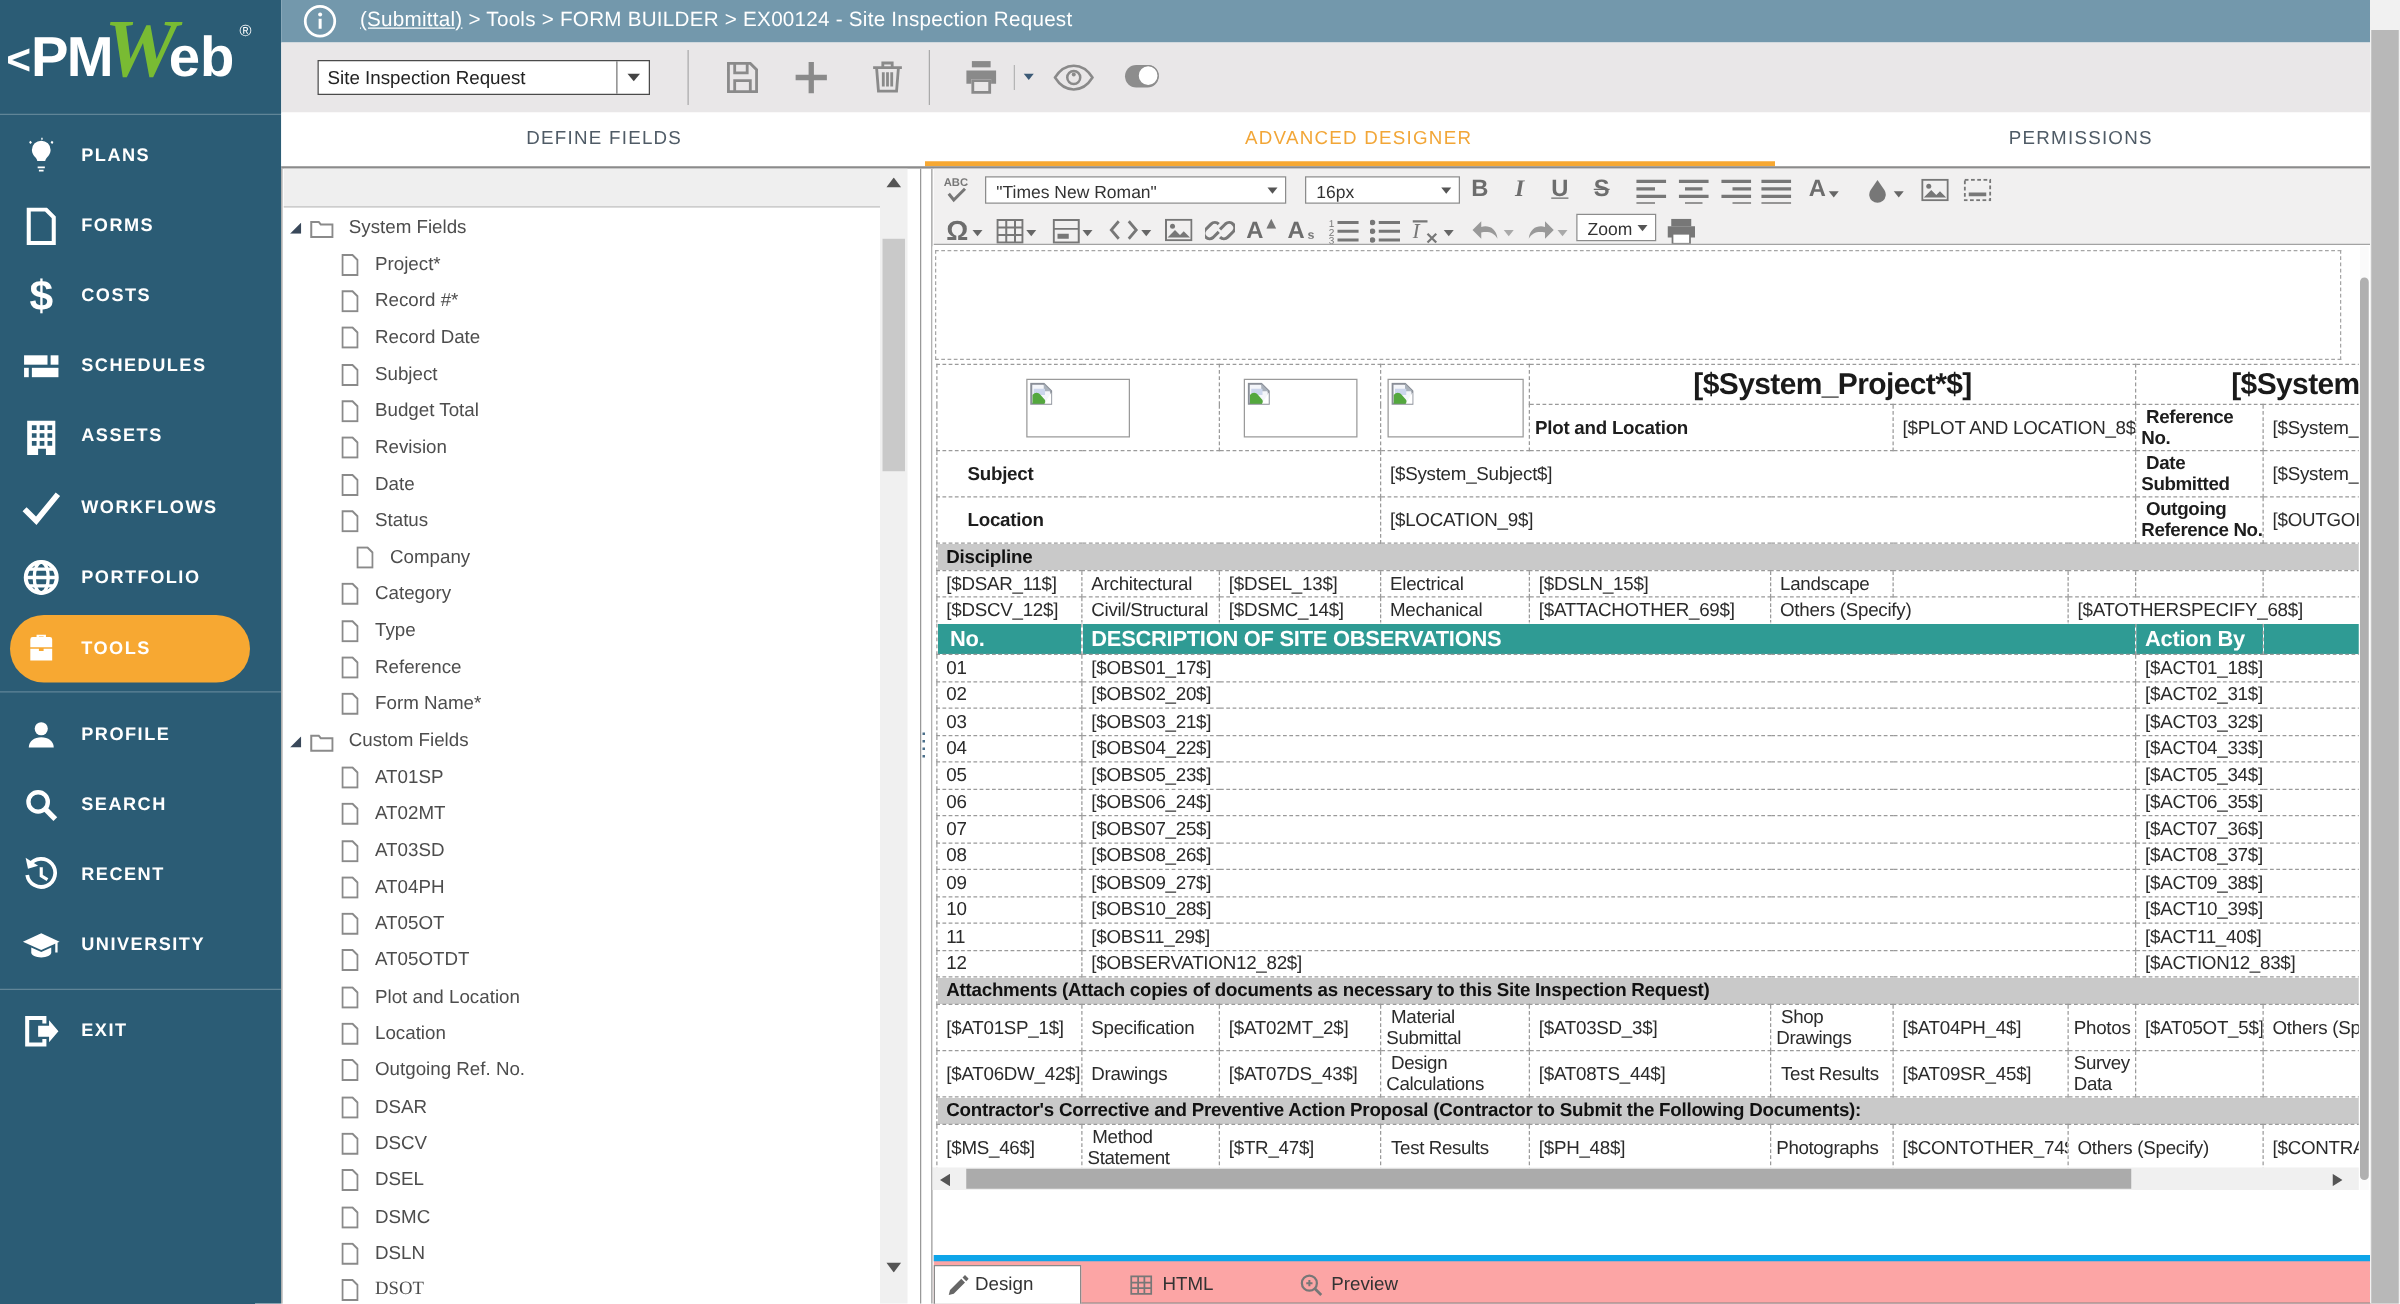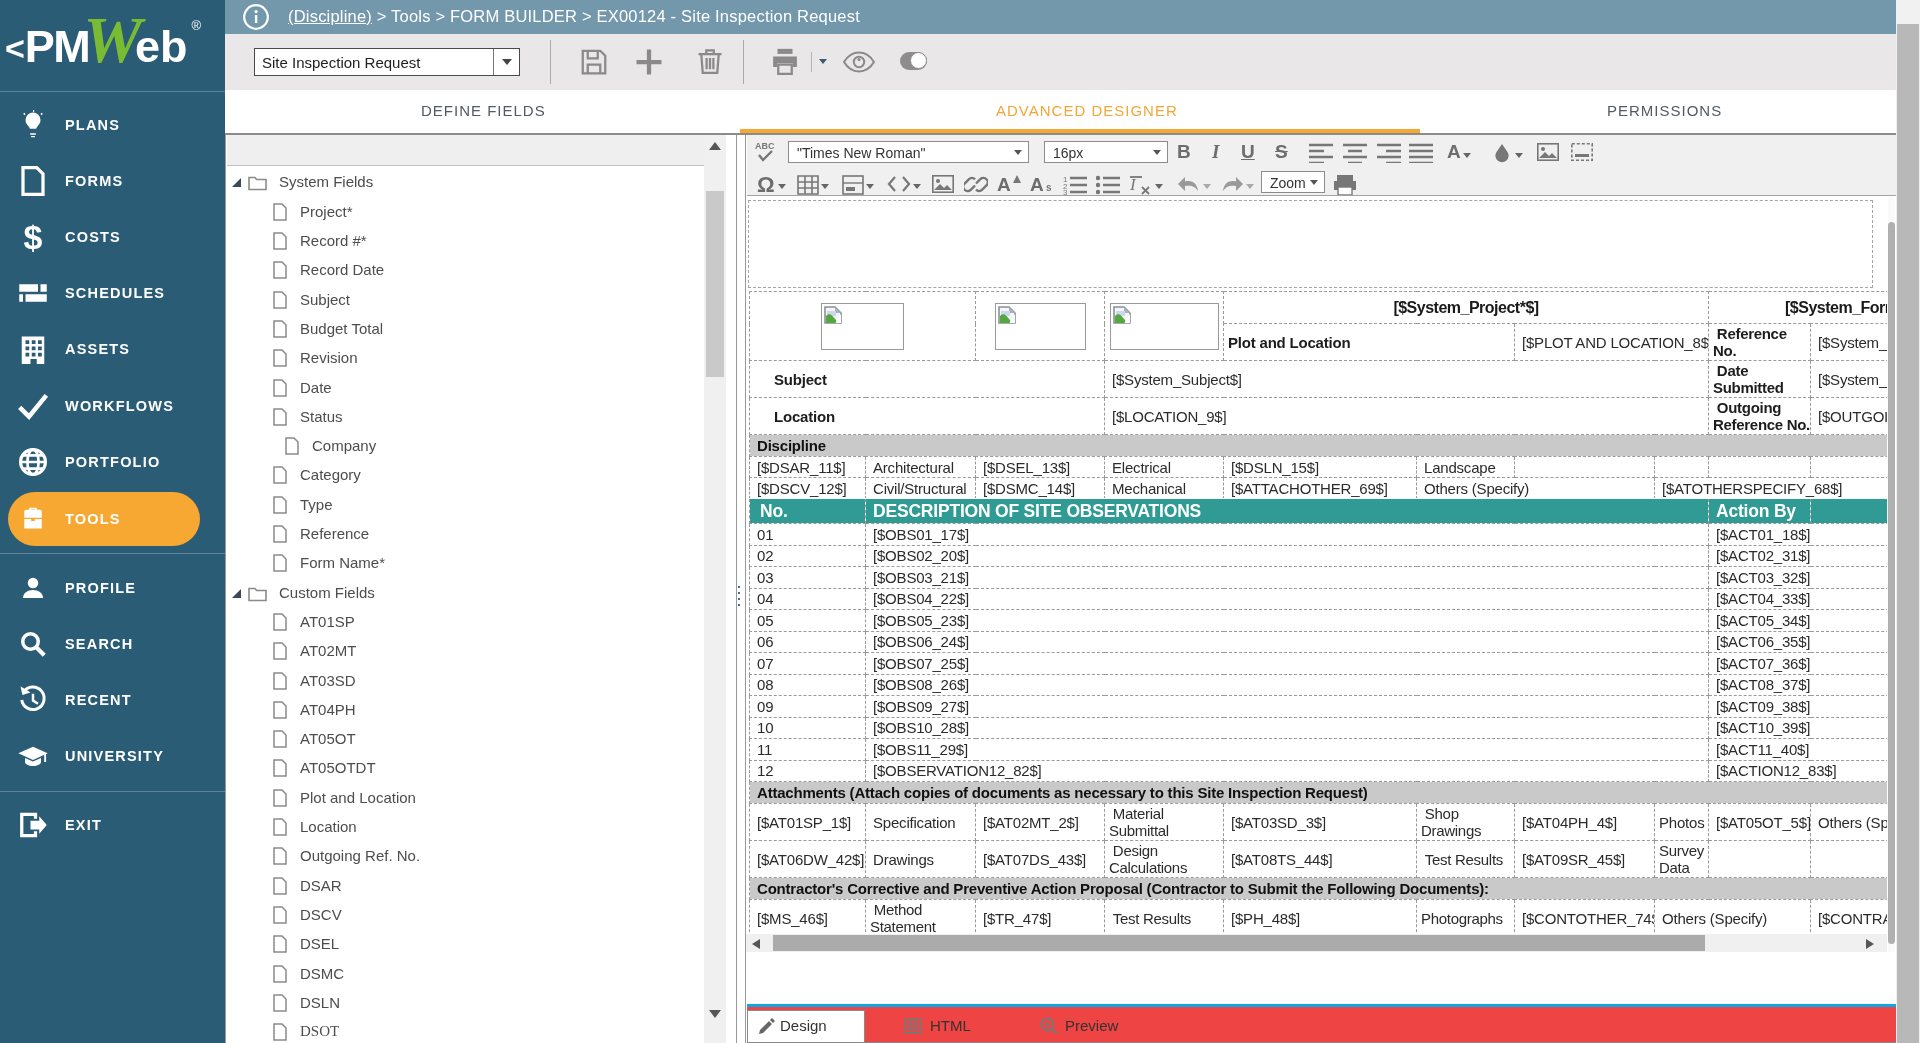--- a/index.html
+++ b/index.html
@@ -37,40 +37,40 @@
 #treepanel { left:225px; top:135px; width:521px; height:908px; background:#fff; border-left:1px solid #999; }
 #treehead { position:absolute; left:1px; top:0; width:477px; height:31px; background:#efefef; border-bottom:1px solid #c2c2c2; }
 #treescroll { position:absolute; left:478px; top:0; width:22px; height:908px; background:#f0f0f0; }
 #treescroll .thumb { position:absolute; left:2px; top:56px; width:18px; height:186px; background:#c9c9c9; }
 #splitline { position:absolute; left:510px; top:0; width:1px; height:908px; background:#999; }
 .treeitem { position:absolute; left:0; width:460px; height:30px; font-size:15px; color:#4d4d4d; white-space:nowrap; }
 
 
 #editor { left:745px; top:135px; width:1151px; height:908px; background:#fff; border-left:1px solid #999; }
 #edtoolbar { position:absolute; left:1px; top:0; width:1150px; height:61px; background:#f1f0f0; border-bottom:1px solid #a3a3a3; }
-#edbottom { position:absolute; left:1px; top:869px; width:1150px; height:39px; background:#ef4444; border-top:3px solid #0ea5e9; border-bottom:1px solid #888; }
+#edbottom { position:absolute; left:1px; top:869px; width:1150px; height:39px; background:#fca5a5; border-top:5px solid #0ea5e9; border-bottom:1px solid #888; }
 
 .ddbox { position:absolute; top:6px; height:22px; background:#fff; border:1px solid #8c8c8c; }
 .ddbox .t { position:absolute; left:8px; top:3px; font-size:14px; color:#333; white-space:nowrap;}
 .ddbox .dcar { position:absolute; right:6px; top:8px; left:auto; border-left:4px solid transparent; border-right:4px solid transparent; border-top:5px solid #555; width:0; height:0;}
 .dcar { position:absolute; width:0; height:0; border-left:4px solid transparent; border-right:4px solid transparent; border-top:5px solid #666; }
 .tbt { position:absolute; top:6px; font-size:19px; color:#6d6d6d; font-weight:bold; }
 .alic { position:absolute; top:8px; }
 .r2 { position:absolute; top:40px; }
 
 
 #canvaswrap { left:746px; top:197px; width:1141px; height:737px; background:#fff; overflow:hidden; }
 #topdash { position:absolute; left:2px; top:3px; width:1125px; height:88px; border:1px dashed #a5a5a5; }
 #doctable { position:absolute; left:3px; top:94px; border-collapse:collapse; table-layout:fixed; width:1360px; font-size:15px; color:#2b2b2b; }
 #doctable td { border:1px dashed #9a9a9a; padding:1px 0 1px 7px; letter-spacing:-0.2px; vertical-align:middle; overflow:hidden; white-space:nowrap;}
 #doctable td.c { text-align:center; padding:1px 2px; }
 .grayrow td { background:#c9c9c9; font-weight:bold; color:#111; }
 #doctable td.lbl { font-weight:bold; color:#1d1d1d; }
 #doctable td.wr { white-space:normal; line-height:17px; padding:1px 0 1px 4px; letter-spacing:-0.3px; }
-#doctable .ttl { font-weight:bold; font-size:16px; color:#1a1a1a; letter-spacing:-0.5px; }
+#doctable .ttl { font-weight:bold; font-size:24px; color:#1a1a1a; letter-spacing:-0.5px; }
 .d2 td { border-bottom:1px dashed #fff !important; }
 .tealrow td { border-color:#bbb; background:#2f9b94; color:#fff; font-weight:bold; font-size:17.5px; letter-spacing:0.2px; }
 .tealrow td.wsep { border-left:2px solid #fff; }
 .obs td { height:21.5px; }
 .bimg { position:absolute; left:2px; top:2px; }
 .imgph { position:relative; display:inline-block; border:1px solid #9a9a9a; background:#fff; vertical-align:middle;}
 #hscroll { left:746px; top:934px; width:1141px; height:18px; background:#f0f0f0; }
 #hscroll .thumb { position:absolute; left:27px; top:1px; width:932px; height:16px; background:#ababab; }
 #vscroll2 { left:1888px; top:197px; width:7px; height:755px; background:#fafafa; }
 #vscroll2 .thumb { position:absolute; left:0; top:25px; width:7px; height:722px; background:#b0b0b0; border-radius:4px;}
@@ -205,21 +205,21 @@
         </span>
         <span class="lb">EXIT</span>
       </div>
   </div>
   <div class="abs" id="topbar">
     <svg style="position:absolute;left:17px;top:3px;" width="28" height="28" viewBox="0 0 28 28">
         <circle cx="14" cy="14" r="11.8" fill="none" stroke="#fff" stroke-width="2.2"></circle>
         <rect x="12.9" y="12" width="2.4" height="8" fill="#fff"></rect>
         <circle cx="14.1" cy="8.6" r="1.6" fill="#fff"></circle>
       </svg>
-    <div id="crumb"><span style="text-decoration:underline;">(Discipline)</span> &gt; Tools &gt; FORM BUILDER &gt; EX00124 - Site Inspection Request</div>
+    <div id="crumb"><span style="text-decoration:underline;">(Submittal)</span> &gt; Tools &gt; FORM BUILDER &gt; EX00124 - Site Inspection Request</div>
   </div>
   <div class="abs" id="toolrow">
     <div id="formdd">
         <span class="t">Site Inspection Request</span>
         <span class="btn">
           <span class="caret"></span>
         </span>
       </div>
     <div class="vsep" style="left:325px;"></div>
     <svg style="position:absolute;left:354px;top:13px;" width="30" height="30" viewBox="0 0 24 24">

